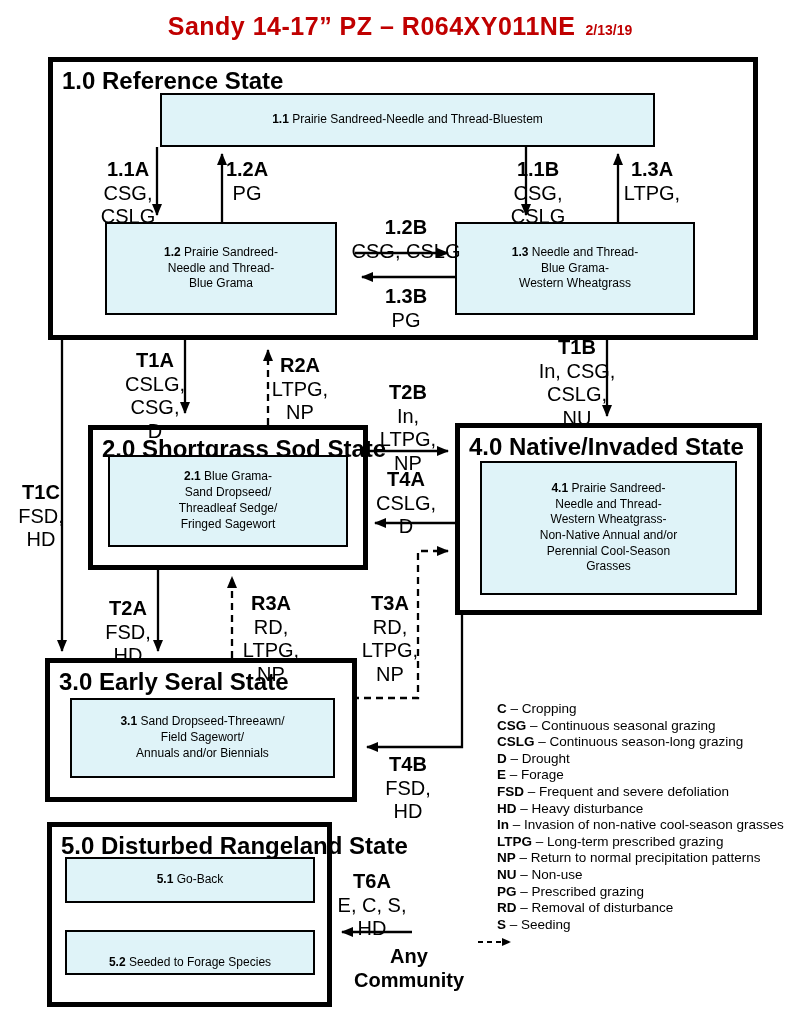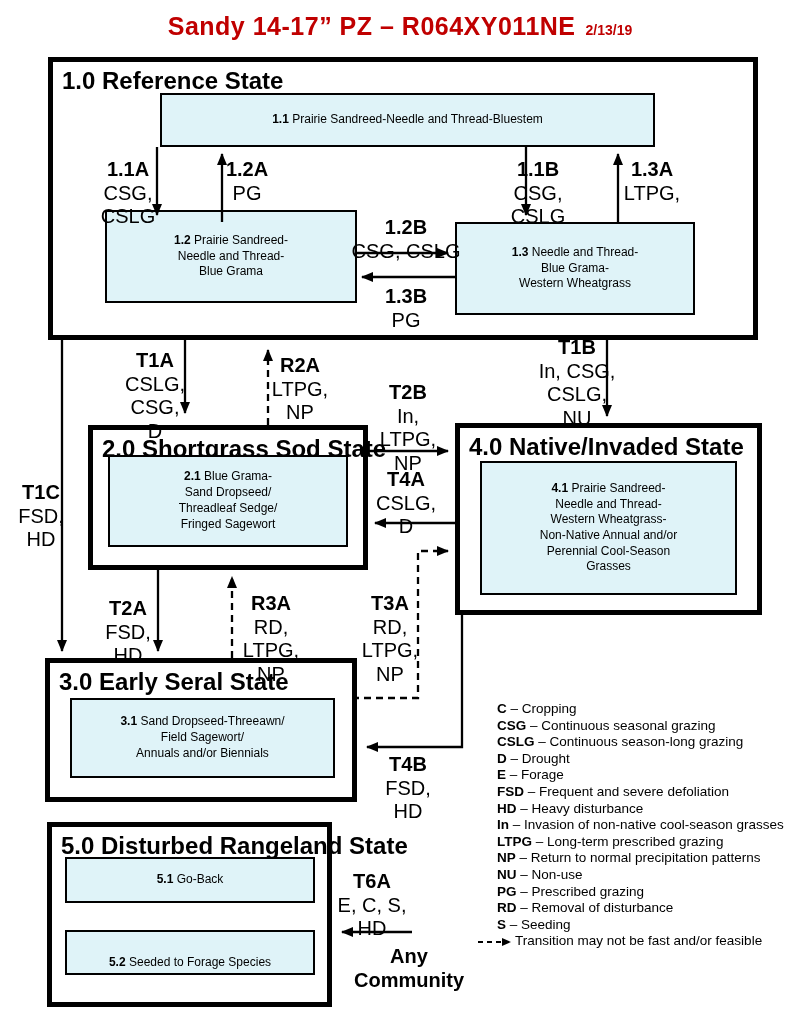--- a/index.html
+++ b/index.html
@@ -53,21 +53,21 @@
   <div class="state" style="left:45px;top:658px;width:312px;height:144px;">
     <div class="state-title">3.0 Early Seral State</div>
   </div>
   <div class="state" style="left:47px;top:822px;width:285px;height:185px;">
     <div class="state-title">5.0 Disturbed Rangeland State</div>
   </div>
 
   <div class="community" style="left:160px;top:93px;width:495px;height:54px;">
     <div><b>1.1</b> <span class="cname">Prairie Sandreed-Needle and Thread-Bluestem</span></div>
   </div>
-  <div class="community" style="left:105px;top:210px;width:252px;height:93px;">
+  <div class="community" style="left:105px;top:222px;width:232px;height:93px;">
     <div><b>1.2</b> <span class="cname">Prairie Sandreed-
 Needle and Thread-
 Blue Grama</span></div>
   </div>
   <div class="community" style="left:455px;top:222px;width:240px;height:93px;">
     <div><b>1.3</b> <span class="cname">Needle and Thread-
 Blue Grama-
 Western Wheatgrass</span></div>
   </div>
   <div class="community" style="left:108px;top:455px;width:240px;height:92px;">
@@ -210,17 +210,17 @@
     <div class="legend-row"><b>LTPG</b> <span>–</span> <span>Long-term prescribed grazing</span></div>
     <div class="legend-row"><b>NP</b> <span>–</span> <span>Return to normal precipitation patterns</span></div>
     <div class="legend-row"><b>NU</b> <span>–</span> <span>Non-use</span></div>
     <div class="legend-row"><b>PG</b> <span>–</span> <span>Prescribed grazing</span></div>
     <div class="legend-row"><b>RD</b> <span>–</span> <span>Removal of disturbance</span></div>
     <div class="legend-row"><b>S</b> <span>–</span> <span>Seeding</span></div>
     <div class="legend-note">
       <svg class="dash-arrow" width="36" height="10">
         <line x1="1" y1="5" x2="25" y2="5" stroke="#000" stroke-width="2" stroke-dasharray="5 4"></line>
         <path d="M25,1 L34,5 L25,9 Z" fill="#000"></path>
-      </svg><span>Transition may not be fast and/or feasible</span>
+      </svg>
     </div>
   </div>
 
 </div>
 
 </body></html>

